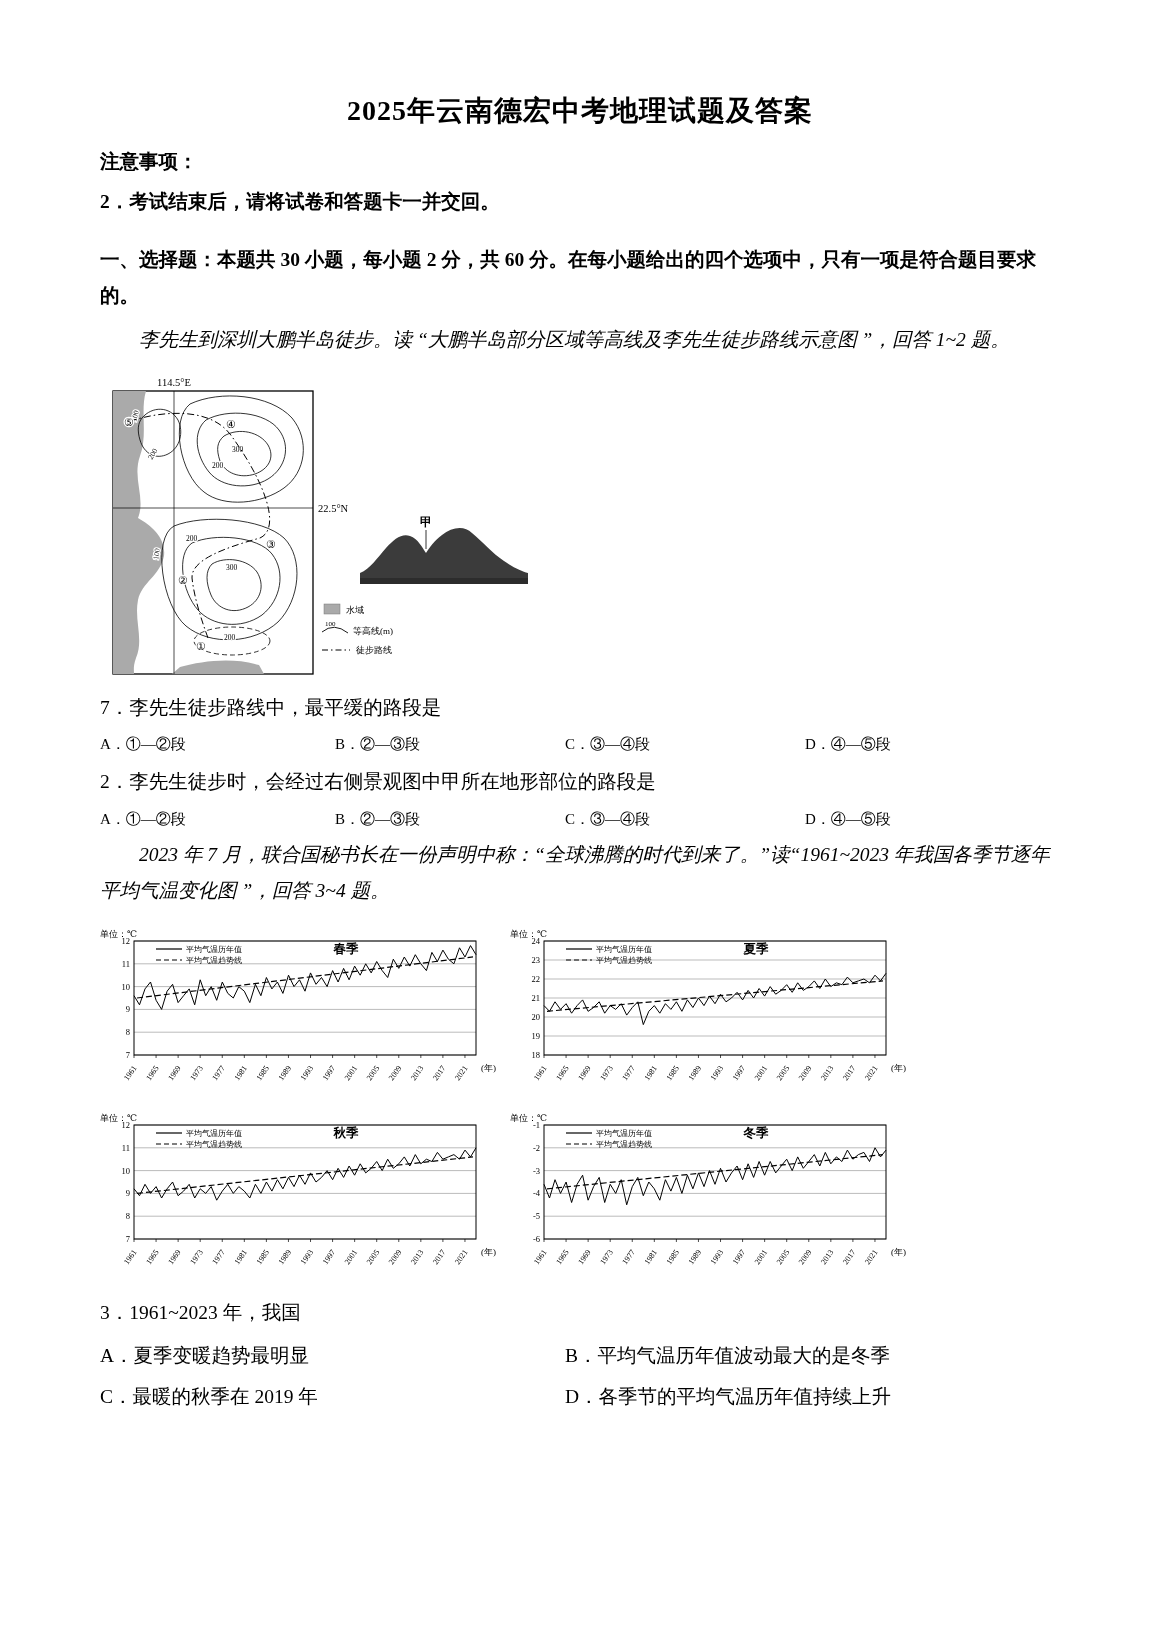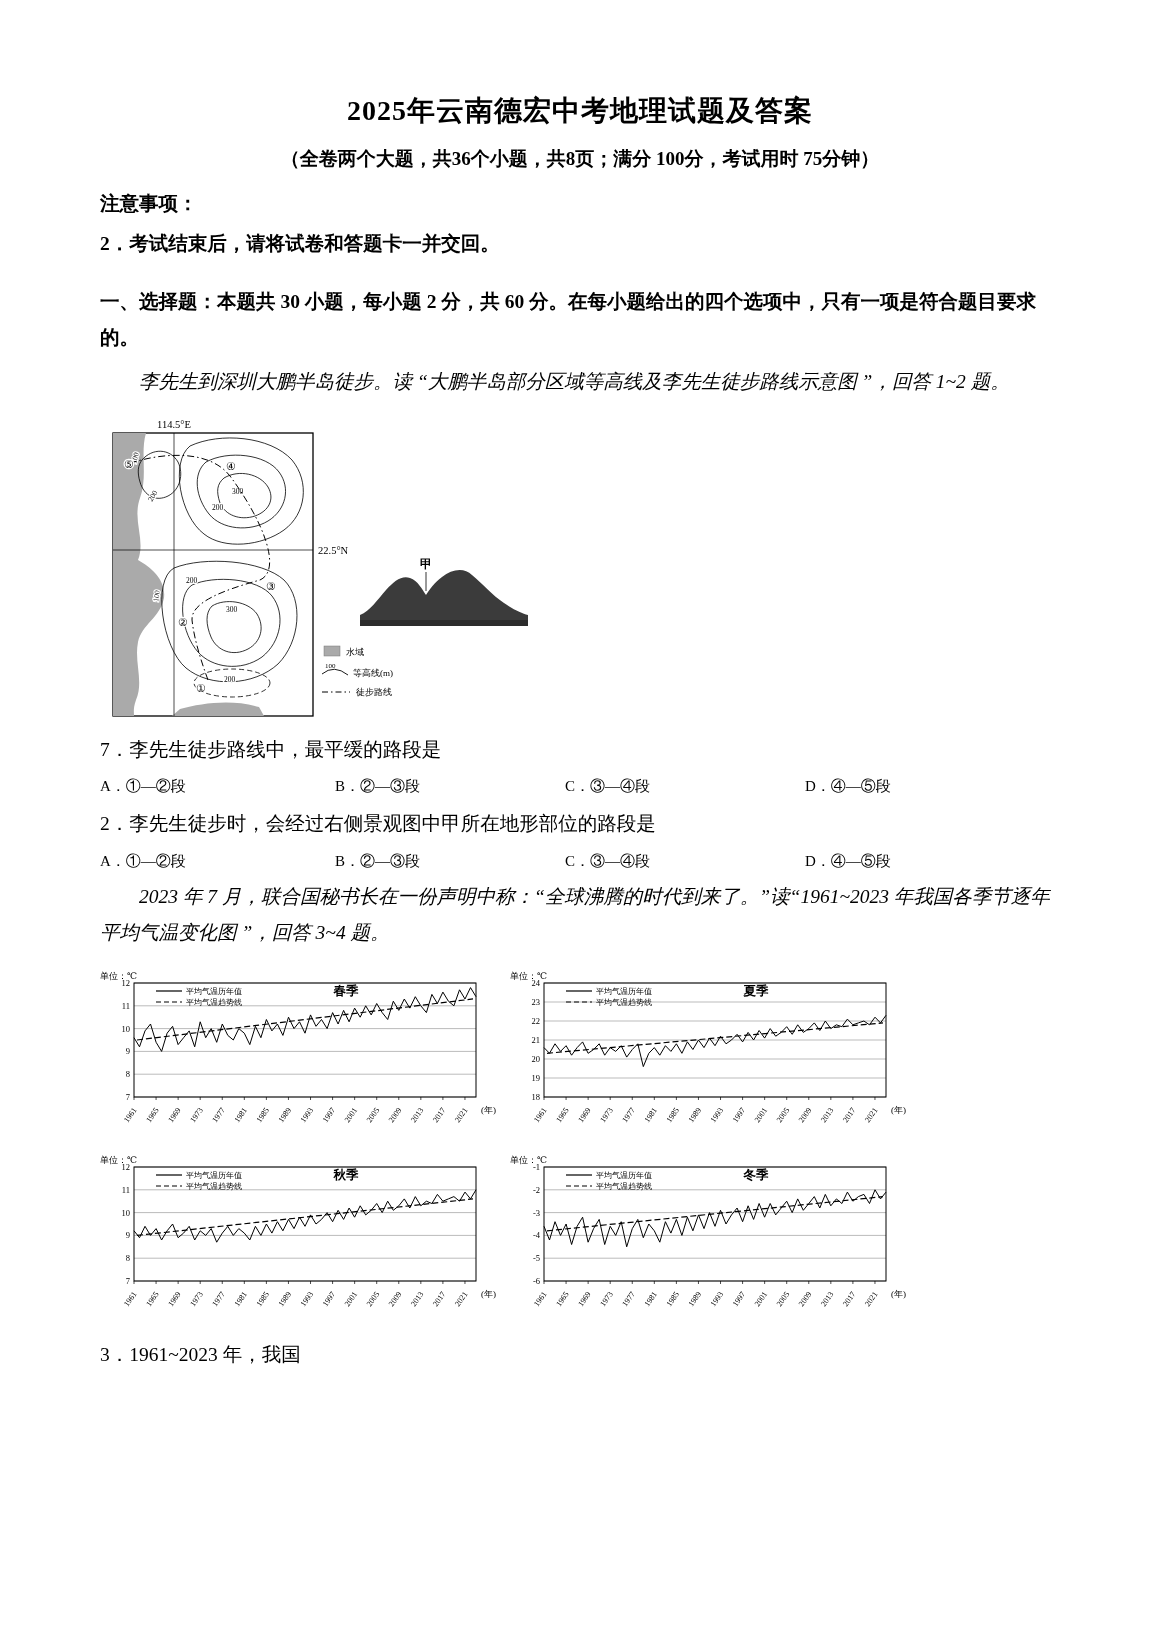--- a/index.html
+++ b/index.html
@@ -56,21 +56,20 @@
   }
   svg text { font-family:"Liberation Serif","DejaVu Serif",serif; }
   .halo { paint-order:stroke; stroke:#ffffff; stroke-width:2.5px; fill:#000; }
 </style>
 </head>
 <body>
 
 <div class="page">
 
   <h1 class="title">2025年云南德宏中考地理试题及答案</h1>
-  <div class="subtitle">（全卷两个大题，共36个小题，共8页；满分 100分，考试用时 75分钟）</div>
 
   <div class="notice-head">注意事项：</div>
   <div class="notice">2．考试结束后，请将试卷和答题卡一并交回。</div>
 
   <div class="section-head">一、选择题：本题共 30 小题，每小题 2 分，共 60 分。在每小题给出的四个选项中，只有一项是符合题目要求的。</div>
 
   <p class="para indent">李先生到深圳大鹏半岛徒步。读 “大鹏半岛部分区域等高线及李先生徒步路线示意图 ”，回答 1~2 题。</p>
 
   <div class="figure-map">
     <svg viewBox="0 0 470 300" width="470" height="300">
@@ -380,14 +379,20 @@
           <text x="86" y="27" font-size="8">平均气温历年值</text>
           <line x1="56" y1="35" x2="82" y2="35" stroke="#000" stroke-width="1.2" stroke-dasharray="5 3"></line>
           <text x="86" y="38" font-size="8">平均气温趋势线</text>
           <text x="246.04" y="28" font-size="12.5" text-anchor="middle" font-weight="700">冬季</text>
           <line x1="37" y1="79.84" x2="373" y2="45.64" stroke="#000" stroke-width="1.2" stroke-dasharray="6 3"></line>
           <polyline points="34.0,75.3 39.5,89.0 45.0,70.7 50.5,84.4 56.1,73.0 61.6,93.5 67.1,75.3 72.6,66.2 78.1,91.2 83.6,77.6 89.2,68.4 94.7,93.5 100.2,75.3 105.7,84.4 111.2,70.7 116.7,95.8 122.3,77.6 127.8,68.4 133.3,86.7 138.8,73.0 144.3,79.8 149.8,91.2 155.4,70.7 160.9,82.1 166.4,68.4 171.9,84.4 177.4,66.2 182.9,79.8 188.5,63.9 194.0,77.6 199.5,61.6 205.0,75.3 210.5,59.3 216.0,73.0 221.5,63.9 227.1,57.0 232.6,70.7 238.1,54.8 243.6,68.4 249.1,52.5 254.6,66.2 260.2,52.5 265.7,63.9 271.2,57.0 276.7,50.2 282.2,61.6 287.7,47.9 293.3,59.3 298.8,52.5 304.3,45.6 309.8,57.0 315.3,43.4 320.8,54.8 326.4,47.9 331.9,52.5 337.4,41.1 342.9,50.2 348.4,45.6 353.9,43.4 359.5,52.5 365.0,38.8 370.5,47.9 376.0,41.1" fill="none" stroke="#000" stroke-width="1"></polyline>
         </svg></div>
   </div>
 
   <p class="qtext">3．1961~2023 年，我国</p>
+  <div class="opts2">
+    <span class="opt">A．夏季变暖趋势最明显</span>
+    <span class="opt">B．平均气温历年值波动最大的是冬季</span>
+    <span class="opt">C．最暖的秋季在 2019 年</span>
+    <span class="opt">D．各季节的平均气温历年值持续上升</span>
+  </div>
 
 </div>
 
 </body></html>

